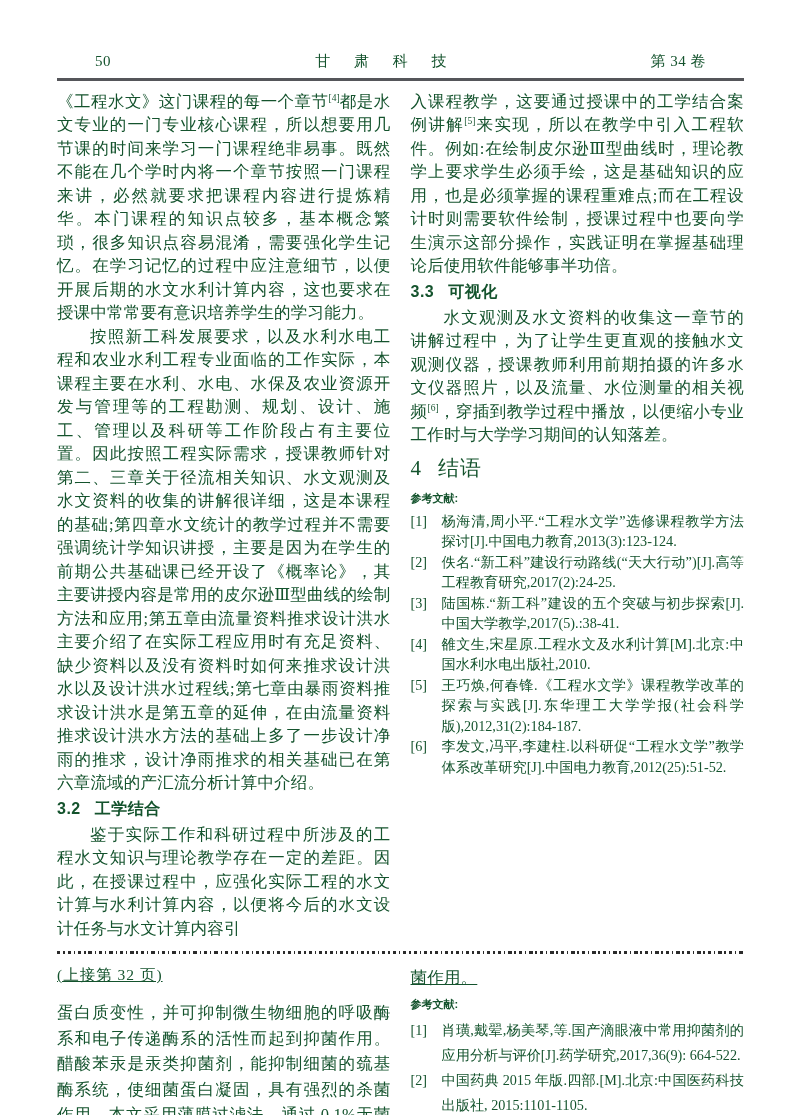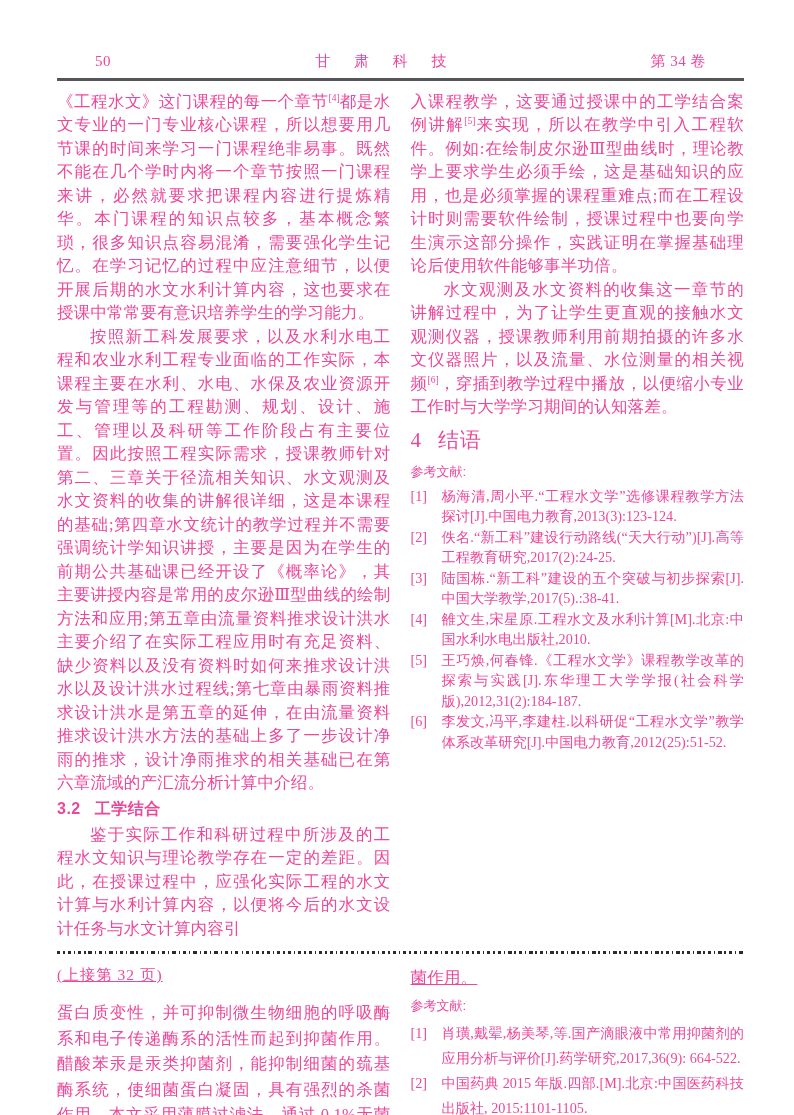--- a/index.html
+++ b/index.html
@@ -4,21 +4,21 @@
 <style>
   html,body { margin:0; padding:0; background:#e8e8e8; }
   .page {
     position:relative;
     width:794px; height:1115px;
     margin:0 auto;
     background:#ffffff;
     box-sizing:border-box;
     padding:52px 50px 30px 57px;
     font-family:"Liberation Serif","DejaVu Serif",serif;
-    color:#ec4899;
+    color:#14532d;
     overflow:hidden;
   }
   
   .header {
     display:flex; justify-content:space-between; align-items:baseline;
     font-size:15px; padding:0 38px;
     letter-spacing:0.5px;
   }
   .journal-title { letter-spacing:10px; text-indent:10px; }
   .header-rule { height:2.5px; background:#55565a; margin-top:7px; margin-bottom:9px; }
@@ -47,21 +47,21 @@
   
   .chapter-heading {
     font-size:21px; font-weight:normal;
     margin:7px 0 9px 0; letter-spacing:1px;
   }
   .chapter-heading .h-num { margin-right:16px; }
 
   
   .ref-heading {
     font-family:"Liberation Sans","DejaVu Sans",sans-serif;
-    font-weight:normal; font-size:13px;
+    font-weight:bold; font-size:11px;
     margin:7px 0 5px 0;
   }
   .ref-item { display:flex; font-size:14.2px; line-height:20.5px; }
   .ref-item .ref-num { flex:0 0 31px; }
   .ref-item .ref-txt { flex:1; text-align:justify; }
 
   
   .dotted-rule {
     height:3px; margin:11px 0 9px 0;
     background-image:repeating-linear-gradient(90deg,
@@ -93,20 +93,21 @@
 
     <div class="col">
       <p class="body"><span>《工程水文》这门课程的每一个章节</span><sup class="cite">[4]</sup><span>都是水文专业的一门专业核心课程，所以想要用几节课的时间来学习一门课程绝非易事。既然不能在几个学时内将一个章节按照一门课程来讲，必然就要求把课程内容进行提炼精华。本门课程的知识点较多，基本概念繁琐，很多知识点容易混淆，需要强化学生记忆。在学习记忆的过程中应注意细节，以便开展后期的水文水利计算内容，这也要求在授课中常常要有意识培养学生的学习能力。</span></p>
       <p class="body indent">按照新工科发展要求，以及水利水电工程和农业水利工程专业面临的工作实际，本课程主要在水利、水电、水保及农业资源开发与管理等的工程勘测、规划、设计、施工、管理以及科研等工作阶段占有主要位置。因此按照工程实际需求，授课教师针对第二、三章关于径流相关知识、水文观测及水文资料的收集的讲解很详细，这是本课程的基础;第四章水文统计的教学过程并不需要强调统计学知识讲授，主要是因为在学生的前期公共基础课已经开设了《概率论》，其主要讲授内容是常用的皮尔逊Ⅲ型曲线的绘制方法和应用;第五章由流量资料推求设计洪水主要介绍了在实际工程应用时有充足资料、缺少资料以及没有资料时如何来推求设计洪水以及设计洪水过程线;第七章由暴雨资料推求设计洪水是第五章的延伸，在由流量资料推求设计洪水方法的基础上多了一步设计净雨的推求，设计净雨推求的相关基础已在第六章流域的产汇流分析计算中介绍。</p>
       <h4 class="subheading"><span class="h-num">3.2</span><span>工学结合</span></h4>
       <p class="body indent">鉴于实际工作和科研过程中所涉及的工程水文知识与理论教学存在一定的差距。因此，在授课过程中，应强化实际工程的水文计算与水利计算内容，以便将今后的水文设计任务与水文计算内容引</p>
     </div>
 
     <div class="col">
       <p class="body"><span>入课程教学，这要通过授课中的工学结合案例讲解</span><sup class="cite">[5]</sup><span>来实现，所以在教学中引入工程软件。例如:在绘制皮尔逊Ⅲ型曲线时，理论教学上要求学生必须手绘，这是基础知识的应用，也是必须掌握的课程重难点;而在工程设计时则需要软件绘制，授课过程中也要向学生演示这部分操作，实践证明在掌握基础理论后使用软件能够事半功倍。</span></p>
+      <h4 class="subheading"><span class="h-num">3.3</span><span>可视化</span></h4>
       <p class="body indent"><span>水文观测及水文资料的收集这一章节的讲解过程中，为了让学生更直观的接触水文观测仪器，授课教师利用前期拍摄的许多水文仪器照片，以及流量、水位测量的相关视频</span><sup class="cite">[6]</sup><span>，穿插到教学过程中播放，以便缩小专业工作时与大学学习期间的认知落差。</span></p>
       <h2 class="chapter-heading"><span class="h-num">4</span><span>结语</span></h2>
 
       <h4 class="ref-heading">参考文献:</h4>
       <div class="ref-item">
           <span class="ref-num">[1]</span>
           <span class="ref-txt">杨海清,周小平.“工程水文学”选修课程教学方法探讨[J].中国电力教育,2013(3):123-124.</span>
         </div>
       <div class="ref-item">
           <span class="ref-num">[2]</span>

